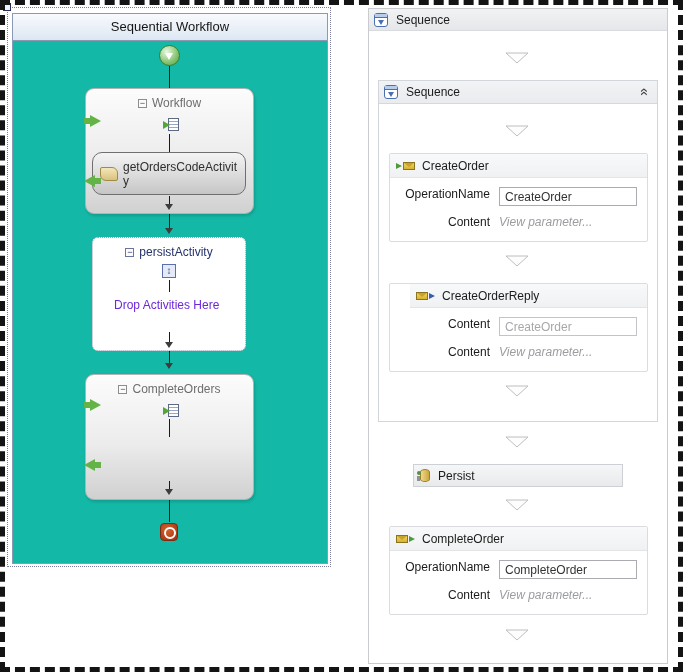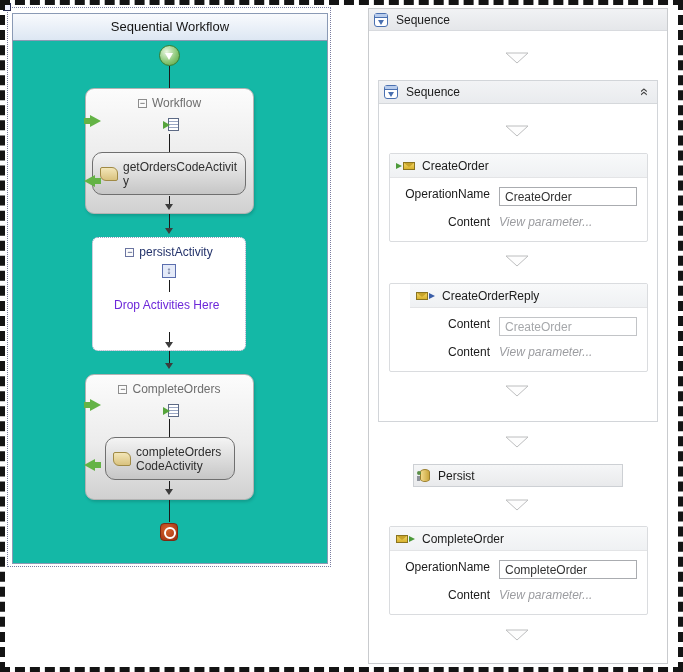--- a/index.html
+++ b/index.html
@@ -135,24 +135,20 @@
   <div class="ahead" style="left:165px;top:363px;"></div>
 
   <div class="act-big" style="left:85px;top:374px;width:169px;height:126px;">
     <div class="ttl">
       <span class="minusbox">−</span>
       <span>CompleteOrders</span>
     </div>
     <div class="doc-icon" style="left:82px;top:29px;"></div>
   </div>
   <div class="vline" style="left:169px;top:419px;height:18px;"></div>
-  <div class="inner-act" style="left:105px;top:437px;width:130px;height:43px;">
-    <span class="scroll-icon"></span>
-    <span class="txt">completeOrdersCodeActivity</span>
-  </div>
   <div class="vline" style="left:169px;top:481px;height:8px;"></div>
   <div class="ahead" style="left:165px;top:489px;"></div>
   <div class="gtail" style="left:84px;top:402px;"></div>
   <div class="garrow right" style="left:90px;top:399px;"></div>
   <div class="garrow left" style="left:84px;top:459px;"></div>
   <div class="gtail" style="left:95px;top:462px;"></div>
 
   <div class="vline" style="left:169px;top:500px;height:22px;"></div>
   <div class="end-icon"></div>
 

